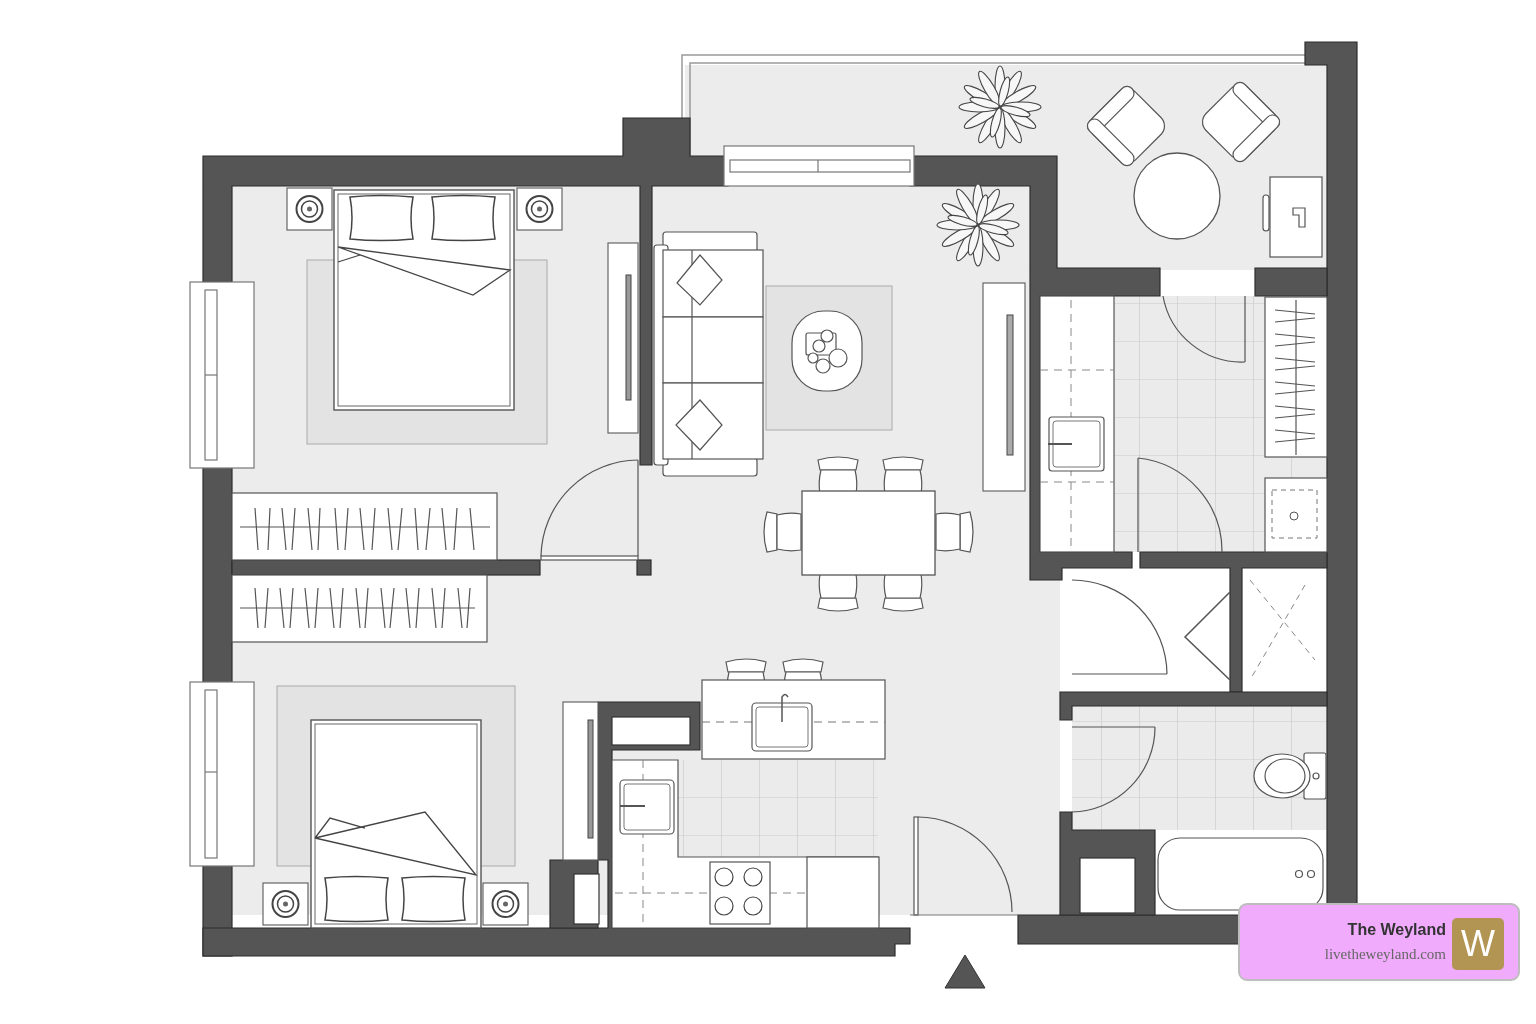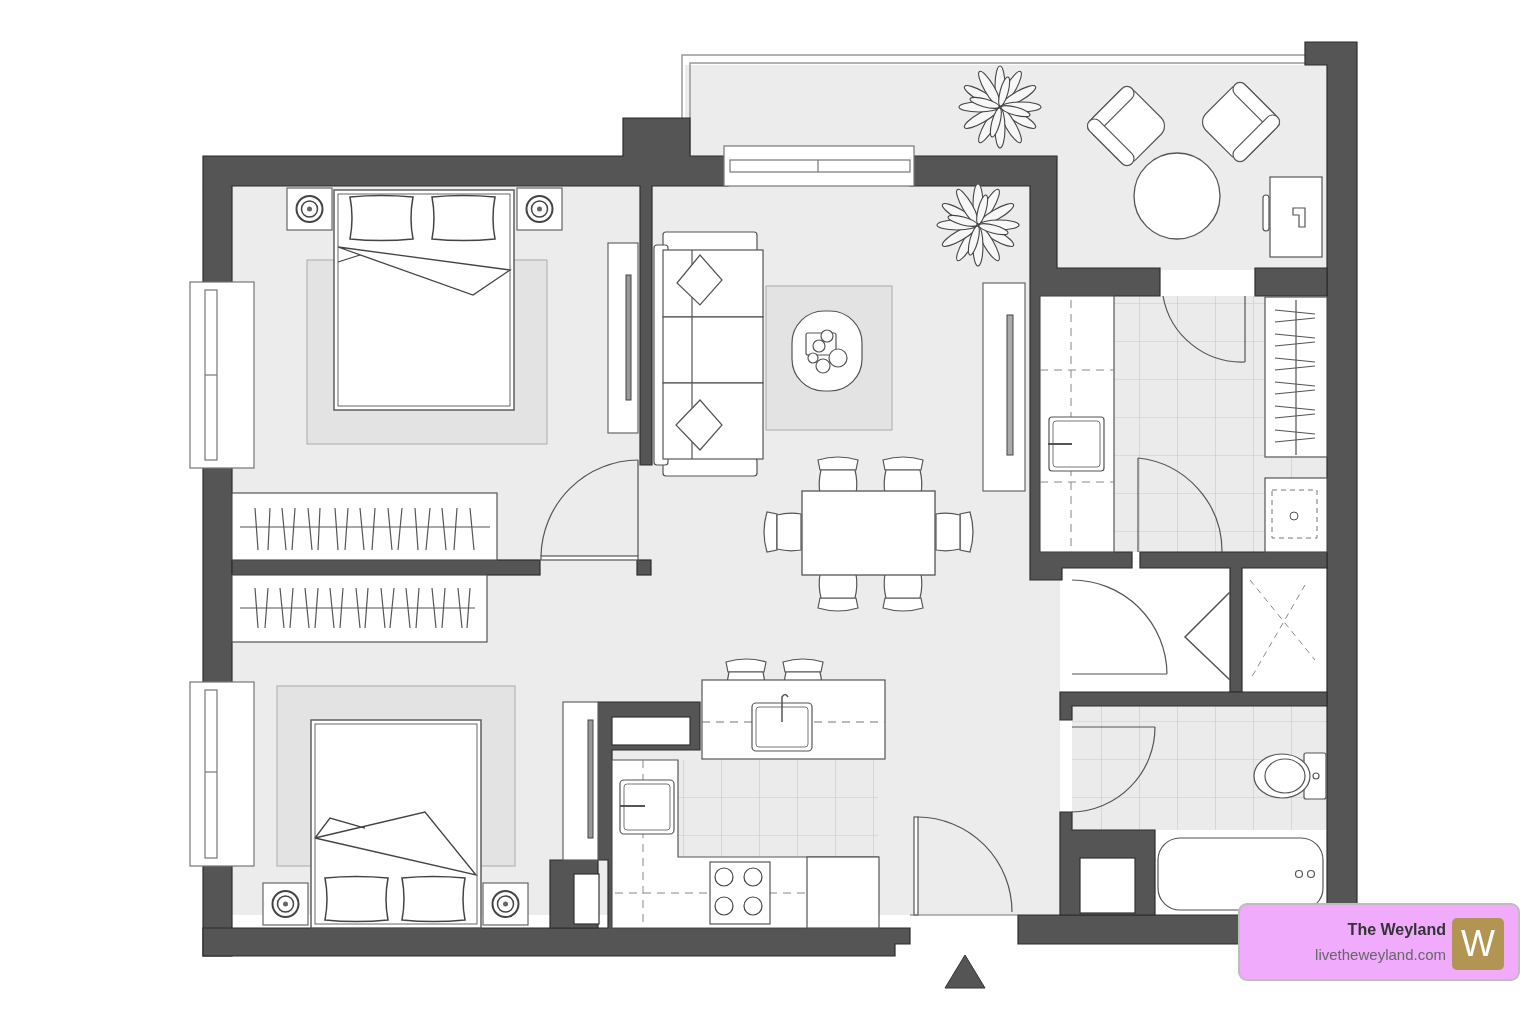--- a/index.html
+++ b/index.html
@@ -1,20 +1,20 @@
 <!DOCTYPE html>
 <html><head>
 <meta charset="utf-8">
 <style>
   html,body{margin:0;padding:0;background:#ffffff;}
   body{width:1536px;height:1024px;position:relative;overflow:hidden;font-family:"Liberation Sans",sans-serif;}
   #plan{position:absolute;left:0;top:0;}
   .brand-card{position:absolute;left:1238px;top:903px;width:282px;height:78px;background:#f0abfc;border:2px solid #bdbdbd;border-radius:9px;box-sizing:border-box;}
   .brand-name{position:absolute;right:72px;top:16px;font-size:16px;font-weight:bold;color:#333;font-family:"Liberation Sans",sans-serif;}
-  .brand-url{position:absolute;right:72px;top:41px;font-size:15px;color:#666;font-family:Liberation Sans, sans-serif;}
+  .brand-url{position:absolute;right:72px;top:41px;font-size:15px;color:#666;font-family:Liberation Serif, serif;}
   .brand-logo{position:absolute;right:14px;top:13px;width:52px;height:52px;background:#b39553;border-radius:5px;color:#fff;font-size:36px;line-height:52px;text-align:center;font-family:"Liberation Sans",sans-serif;}
 </style>
 </head>
 <body>
 
 <svg id="plan" width="1536" height="1024" viewBox="0 0 1536 1024" xmlns="http://www.w3.org/2000/svg">
   <defs>
     <pattern id="tile" width="38" height="38" patternUnits="userSpaceOnUse">
       <rect width="38" height="38" fill="#ebebeb"></rect>
       <path d="M38 0 V38 M0 38 H38" stroke="#c9c9c9" stroke-width="1.2" fill="none"></path>

